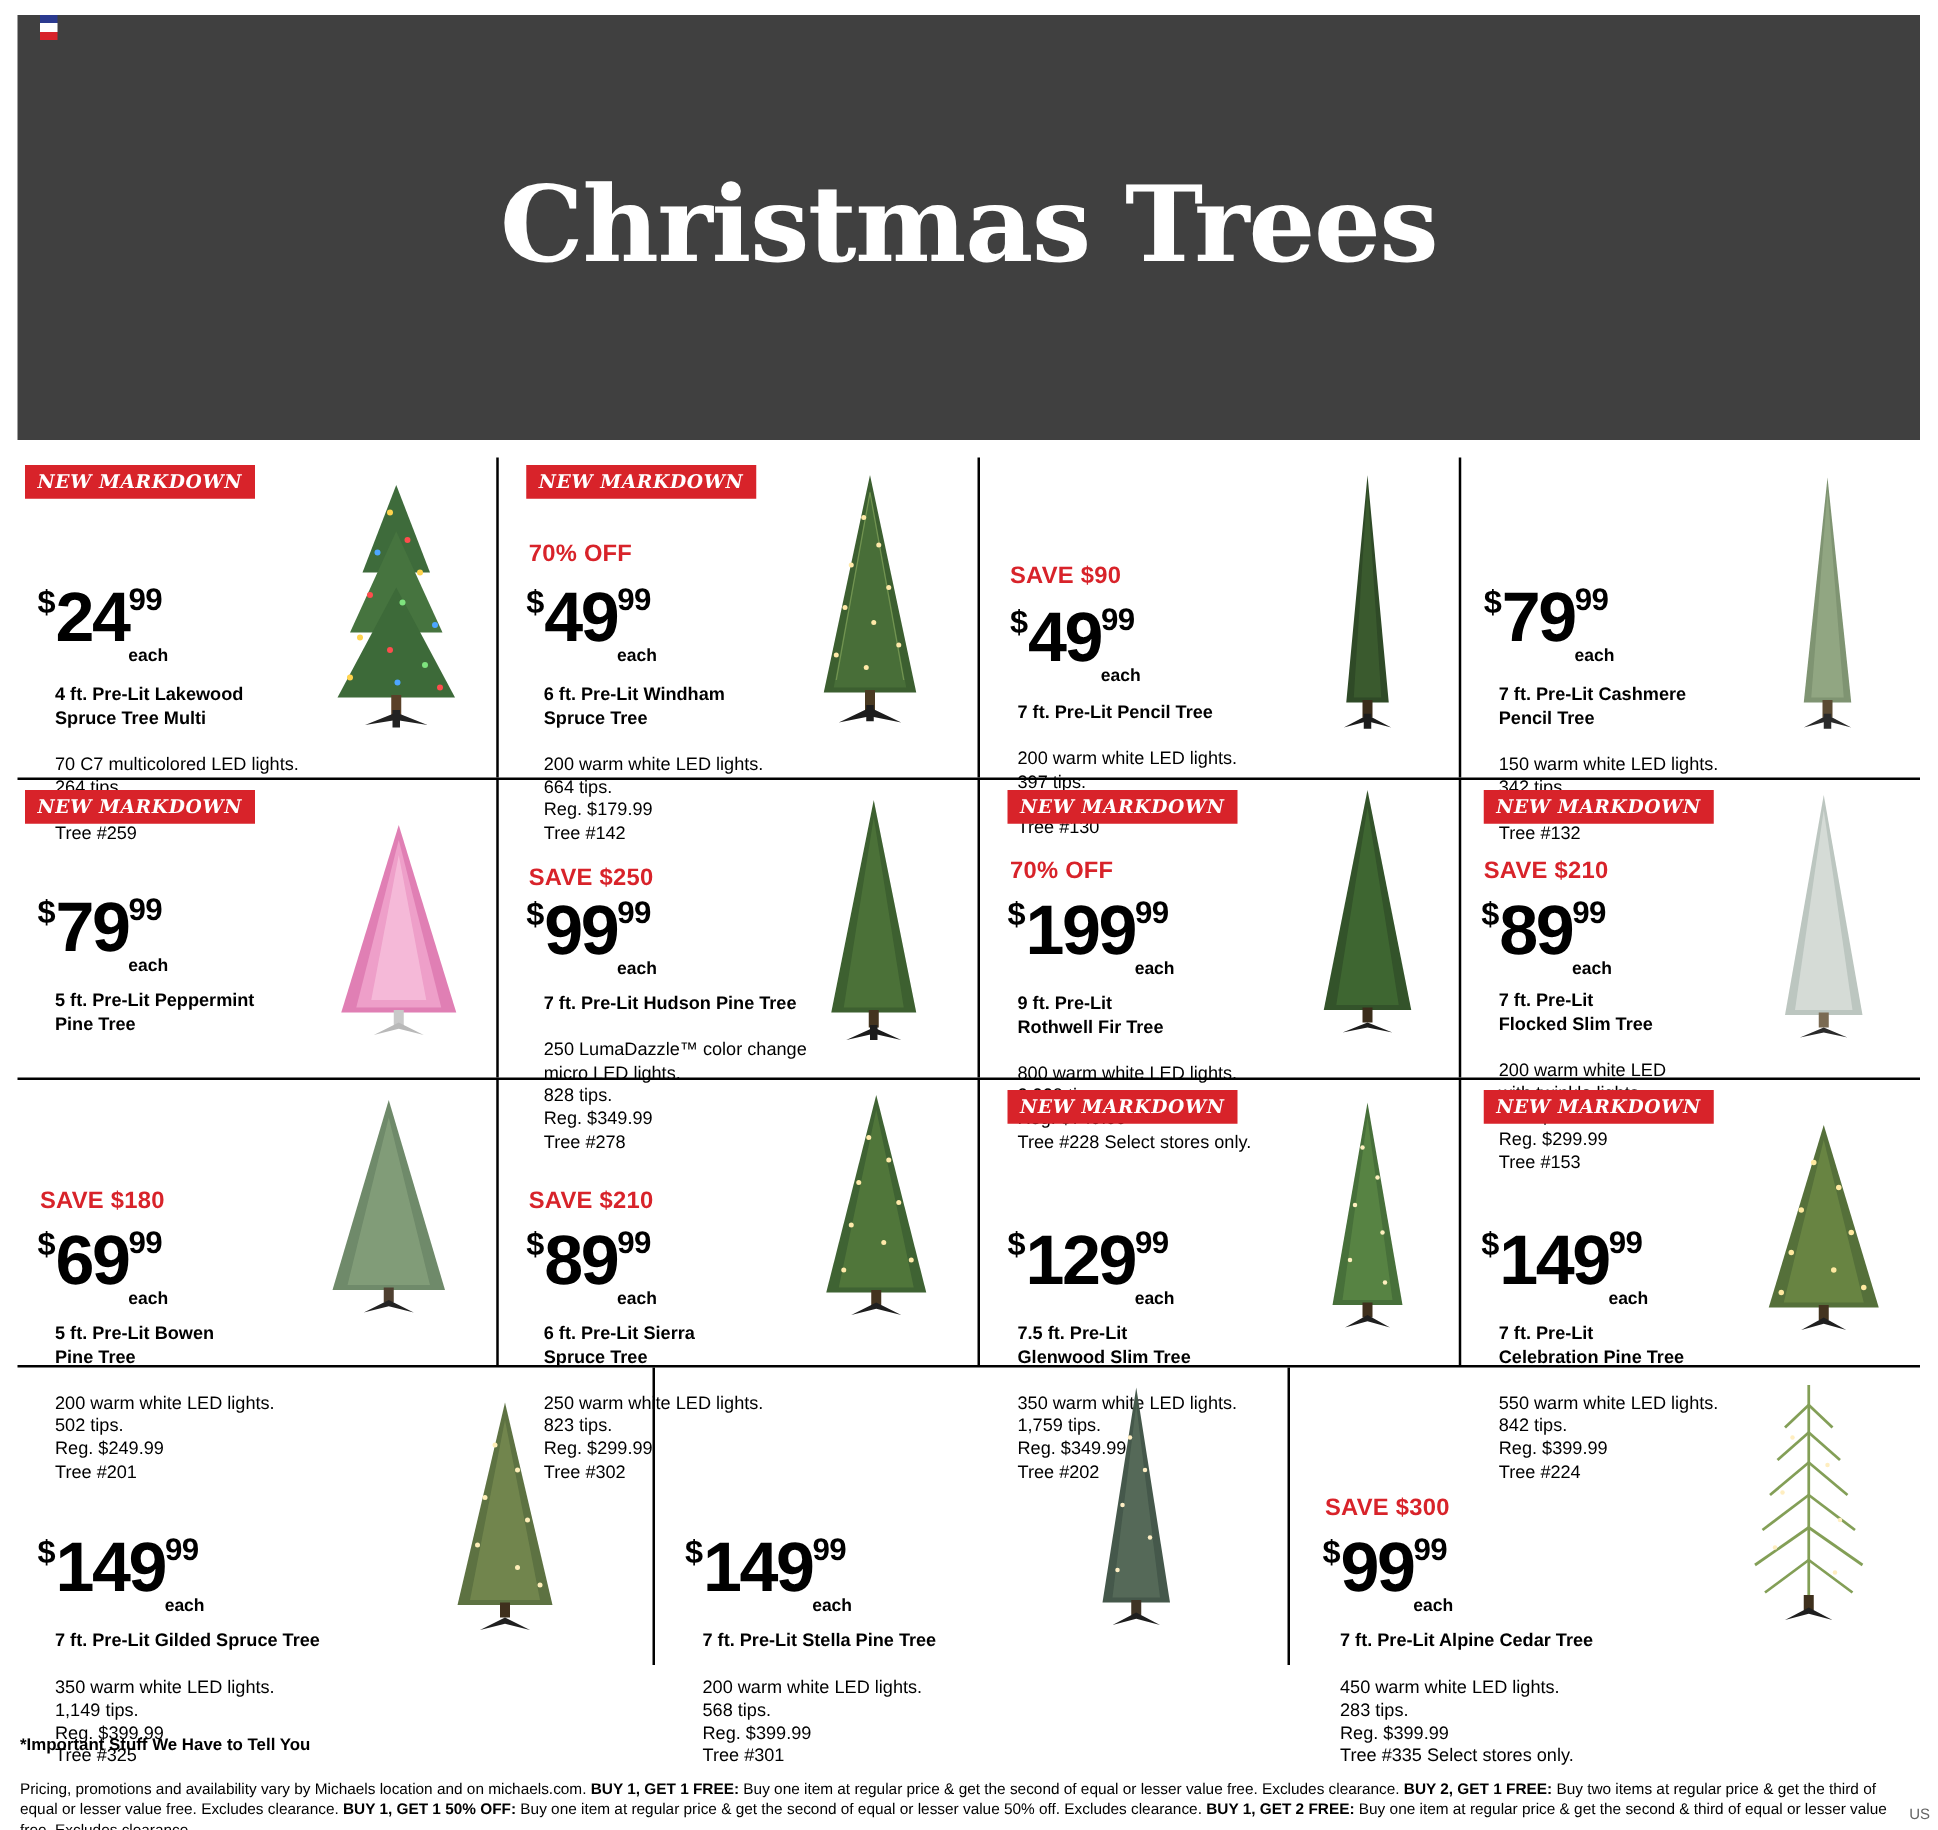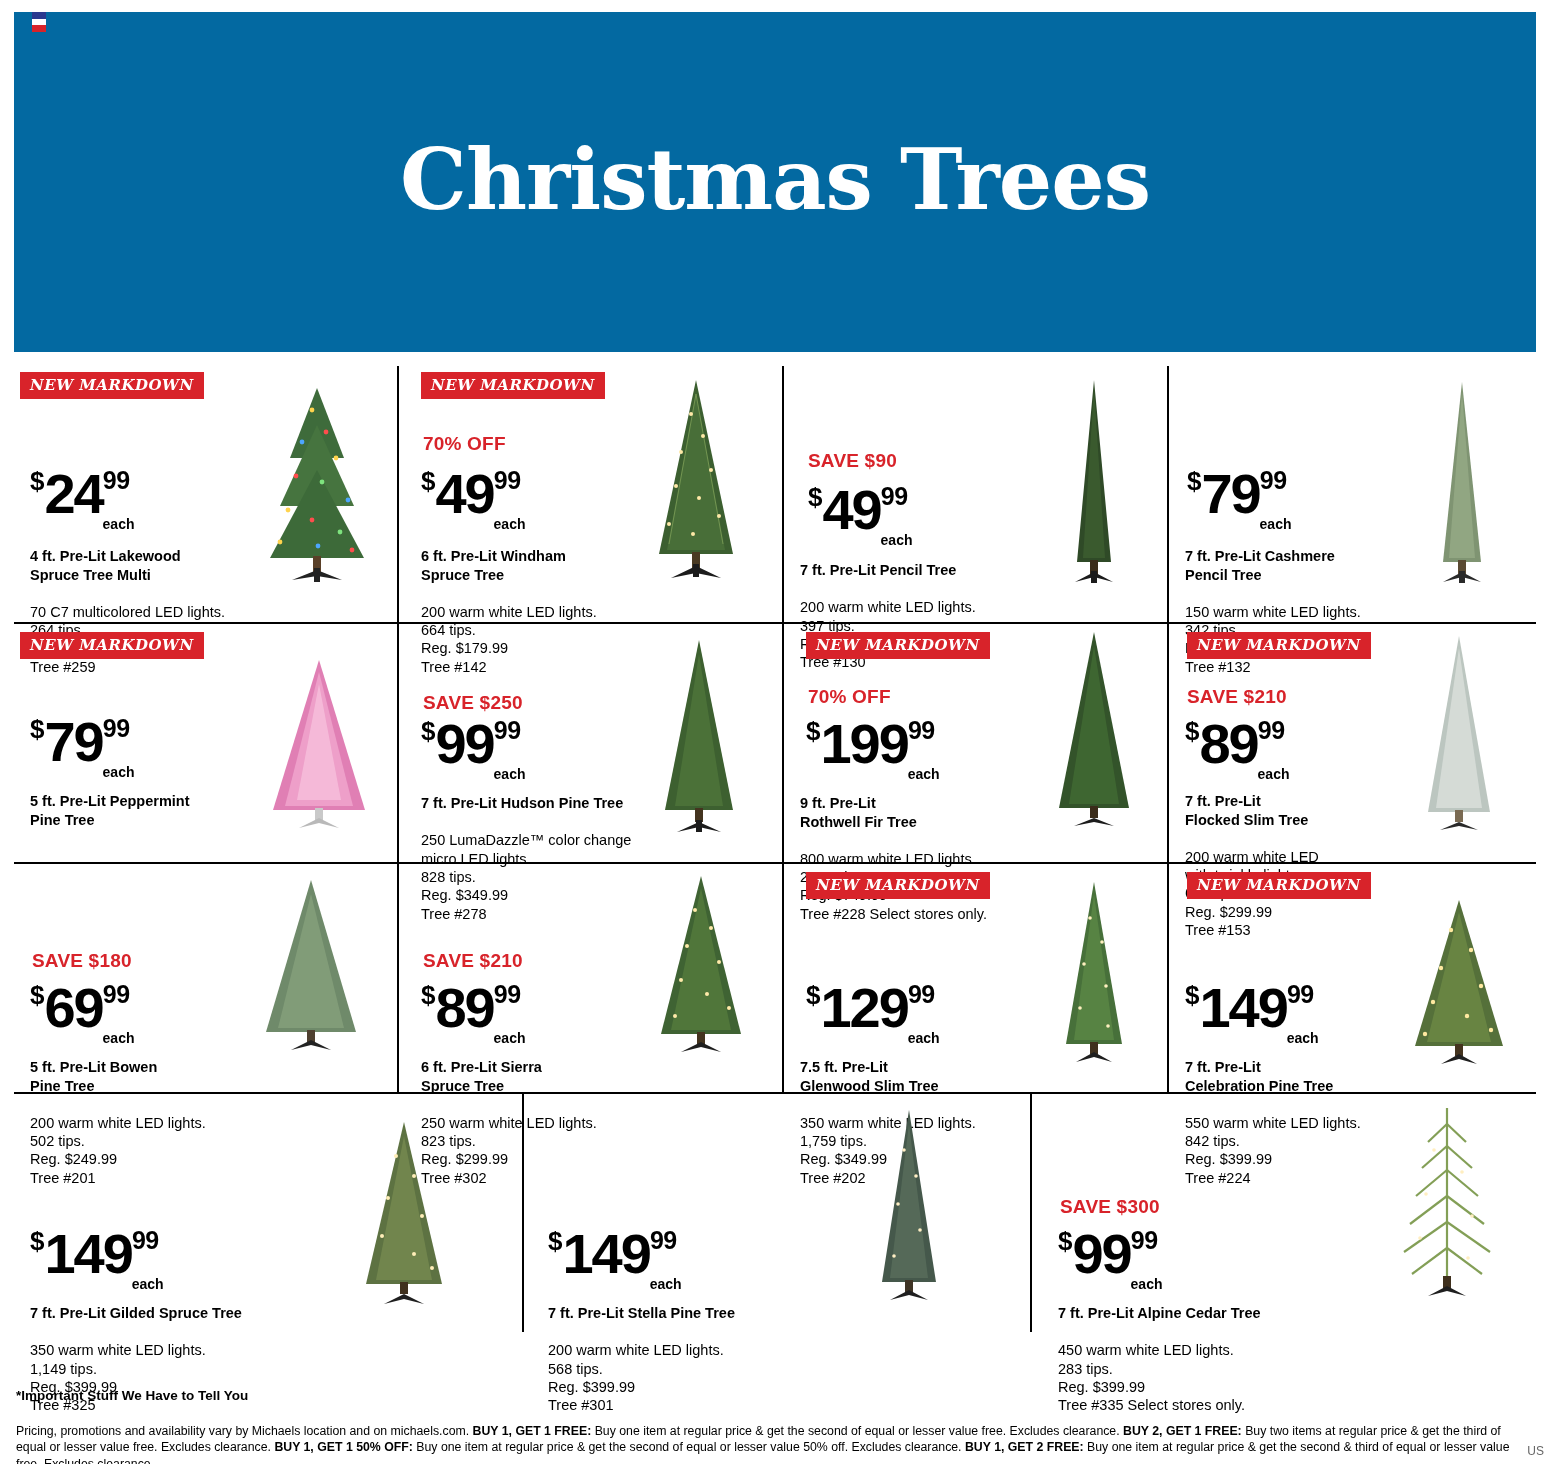--- a/index.html
+++ b/index.html
@@ -16,21 +16,21 @@
     overflow: hidden;
   }
 
   
   .banner {
     position: absolute;
     left: 14px;
     top: 12px;
     width: 1522px;
     height: 340px;
-    background: #0369a1;
+    background: #404040;
   }
   .banner-title {
     position: absolute;
     left: 0;
     right: 0;
     top: 118px;
     text-align: center;
     color: #fff;
     font-family: "DejaVu Serif", serif;
     font-weight: bold;
@@ -141,20 +141,21 @@
     left: -27px;
   }
 
   
   .desc {
     position: absolute;
     font-size: 14.5px;
     line-height: 1.27;
     white-space: pre-line;
     max-width: 330px;
+    margin-left: 14px;
   }
   .desc .name {
     font-weight: bold;
   }
   .desc .specs {
     font-weight: normal;
   }
 
   
   .treewrap {

